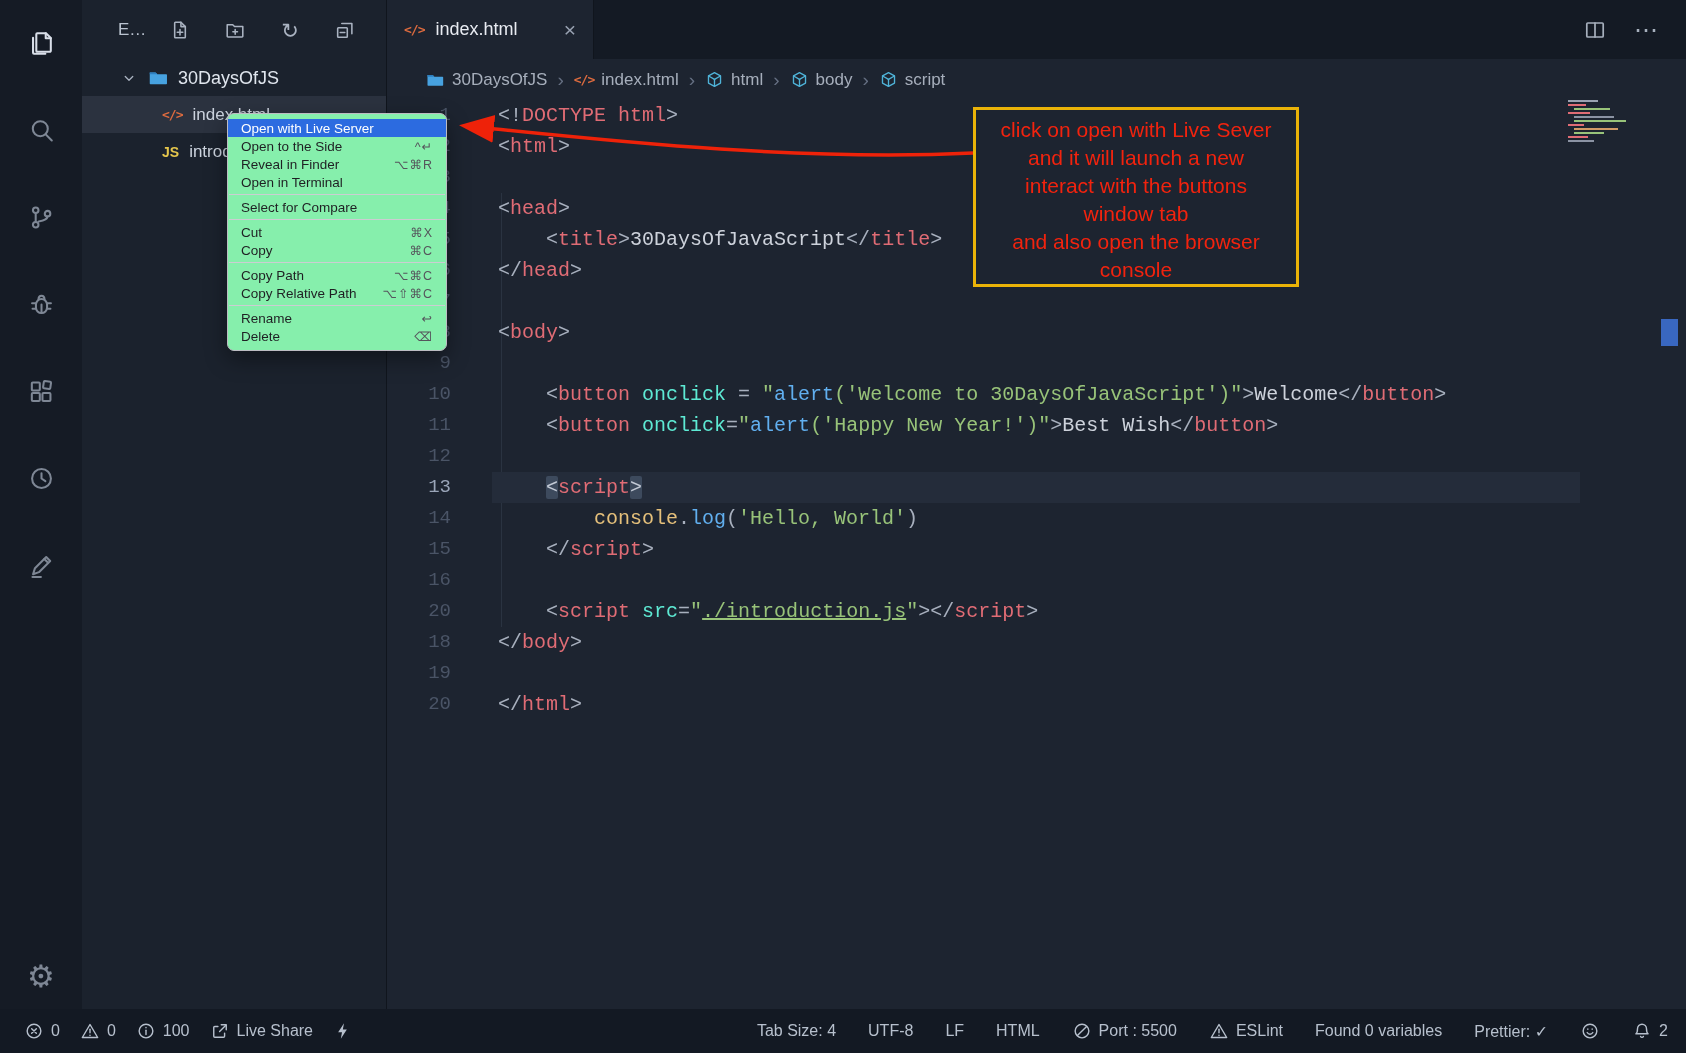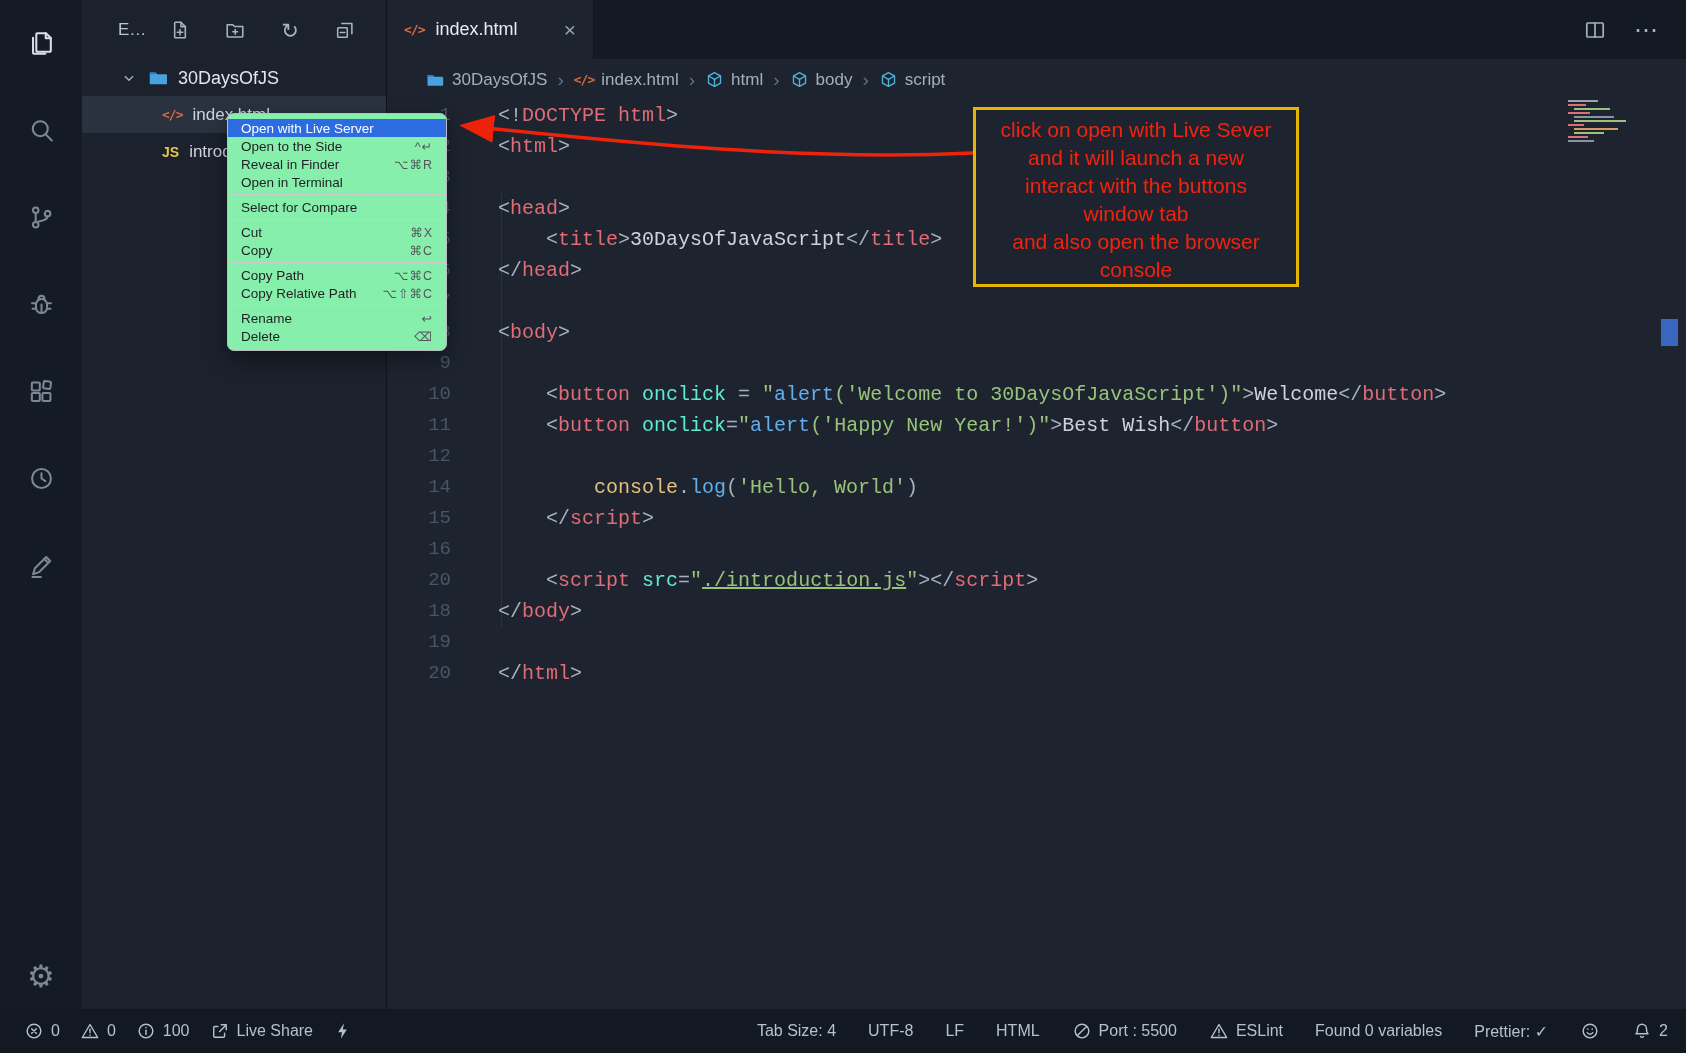--- a/index.html
+++ b/index.html
@@ -344,20 +344,24 @@
           <span class="lc"><span class="tk-w">    </span><span class="tk-p">&lt;</span><span class="tk-t">button</span><span class="tk-w"> </span><span class="tk-a">onclick</span><span class="tk-p"> = </span><span class="tk-s">"</span><span class="tk-f">alert</span><span class="tk-s">('Welcome to 30DaysOfJavaScript')"</span><span class="tk-p">&gt;</span><span class="tk-w">Welcome</span><span class="tk-p">&lt;/</span><span class="tk-t">button</span><span class="tk-p">&gt;</span></span>
         </div>
         <div class="line">
           <span class="ln">11</span>
           <span class="lc"><span class="tk-w">    </span><span class="tk-p">&lt;</span><span class="tk-t">button</span><span class="tk-w"> </span><span class="tk-a">onclick</span><span class="tk-p">=</span><span class="tk-s">"</span><span class="tk-f">alert</span><span class="tk-s">('Happy New Year!')"</span><span class="tk-p">&gt;</span><span class="tk-w">Best Wish</span><span class="tk-p">&lt;/</span><span class="tk-t">button</span><span class="tk-p">&gt;</span></span>
         </div>
         <div class="line">
           <span class="ln">12</span>
           <span class="lc"></span>
         </div>
+        <div class="line current">
+          <span class="ln">13</span>
+          <span class="lc"><span class="tk-w">    </span><span class="tk-ph">&lt;</span><span class="tk-t">script</span><span class="tk-ph">&gt;</span></span>
+        </div>
         <div class="line">
           <span class="ln">14</span>
           <span class="lc"><span class="tk-w">        </span><span class="tk-o">console</span><span class="tk-p">.</span><span class="tk-f">log</span><span class="tk-p">(</span><span class="tk-s">'Hello, World'</span><span class="tk-p">)</span></span>
         </div>
         <div class="line">
           <span class="ln">15</span>
           <span class="lc"><span class="tk-w">    </span><span class="tk-p">&lt;/</span><span class="tk-t">script</span><span class="tk-p">&gt;</span></span>
         </div>
         <div class="line">
           <span class="ln">16</span>

